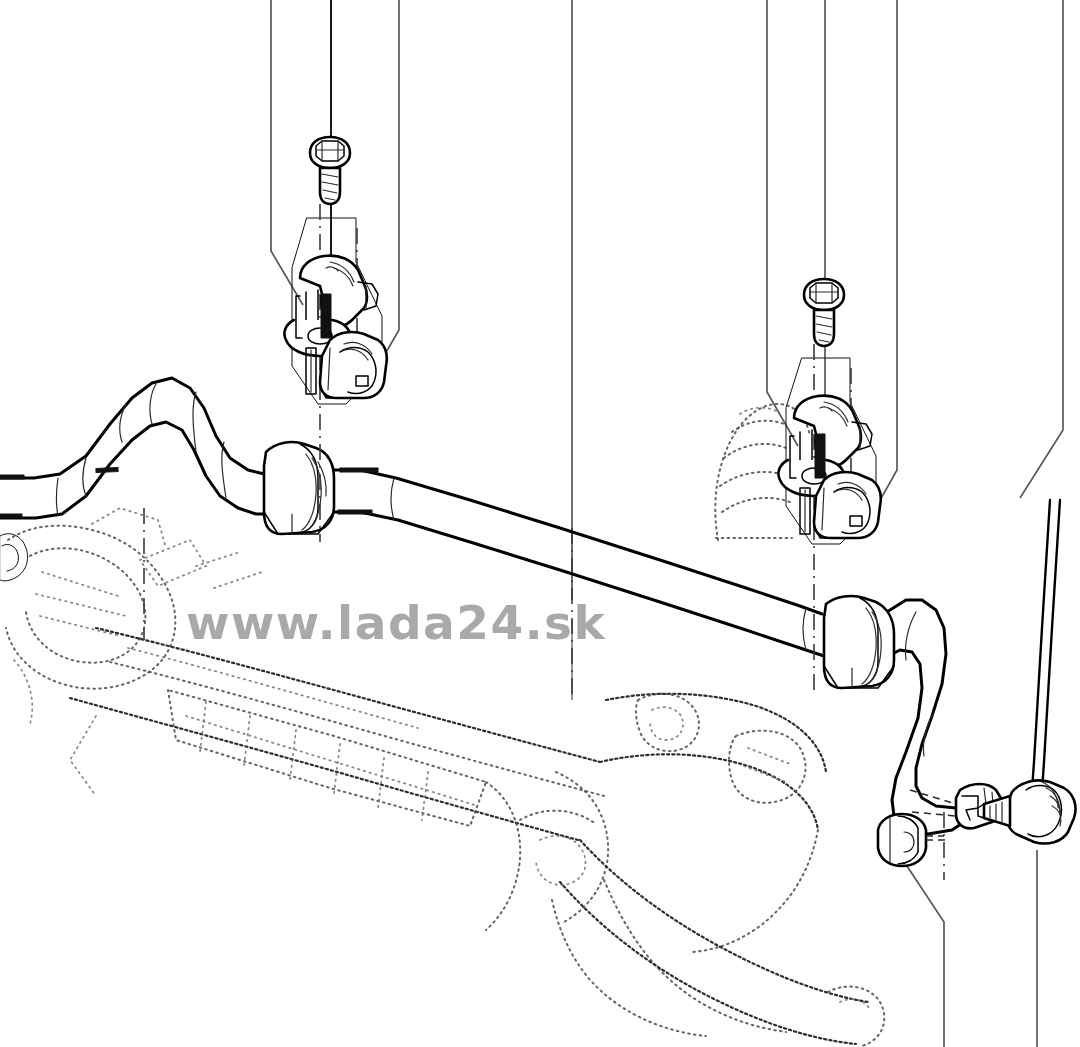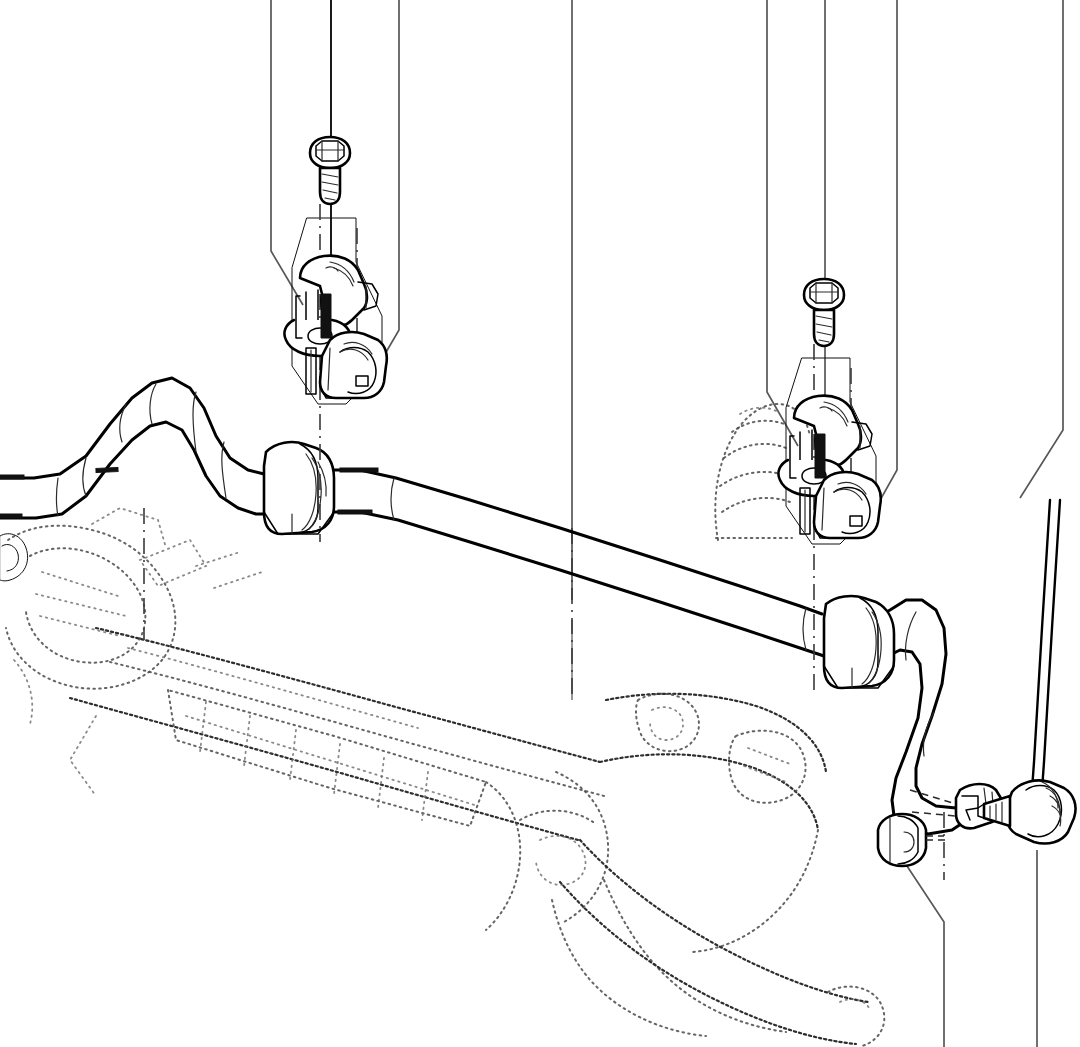--- a/index.html
+++ b/index.html
@@ -480,14 +480,17 @@
       </g>
 
       <path class="hidden-edge" d="M926,836 L944,836"></path>
 
       <path class="hidden-edge" d="M910,790 L956,804"></path>
       <path class="hidden-edge" d="M912,812 L956,816"></path>
 
     </g>
   </svg>
 
+  <div id="watermark" style="left: 186px; top: 595px;">
+    <span style="color: rgb(169, 169, 169);">www.lada24.sk</span>
+  </div>
 
 </div>
 
 </body></html>

